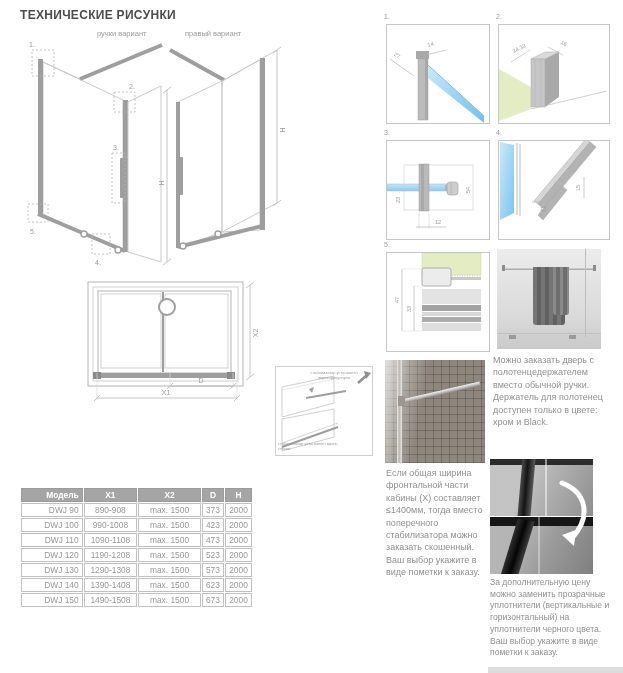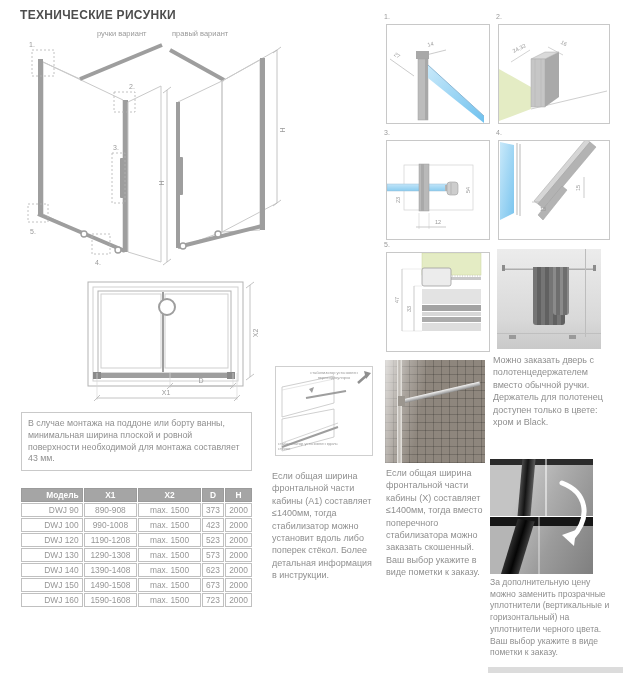--- a/index.html
+++ b/index.html
@@ -44,21 +44,21 @@
   #seal-bot{top:517px;background:linear-gradient(115deg,#b5b5b5 0 30%,#9c9c9c 55%,#7f7f7f)}
 </style>
 </head>
 <body>
 
 <div id="page">
 
   <h1 id="title" class="abs">ТЕХНИЧЕСКИЕ РИСУНКИ</h1>
 
   <span class="abs variant" style="left:97px;top:29px">ручки вариант</span>
-  <span class="abs variant" style="left:172px;top:29px">правый вариант</span>
+  <span class="abs variant" style="left:185px;top:29px">правый вариант</span>
 
   <svg class="abs" style="left:24px;top:38px" width="172" height="232" viewBox="0 0 172 232">
     <polygon points="19,24 99,62 99,214 19,176" fill="none" stroke="#c9c9c9" stroke-width="1"></polygon>
     <line x1="19" y1="24" x2="56" y2="41" stroke="#c9c9c9" stroke-width="1"></line>
     <line x1="56" y1="41" x2="138" y2="7" stroke="#9e9e9e" stroke-width="4"></line>
     <rect x="14" y="21" width="5" height="156" fill="#9e9e9e"></rect>
     <rect x="99" y="62" width="5" height="152" fill="#9e9e9e"></rect>
     <polygon points="104,64 137,48 137,224 104,214" fill="none" stroke="#c9c9c9" stroke-width="1"></polygon>
     <rect x="96" y="120" width="4" height="40" rx="1" fill="#9e9e9e"></rect>
     <line x1="14" y1="176" x2="101" y2="213" stroke="#9e9e9e" stroke-width="4"></line>
@@ -120,21 +120,20 @@
     <line x1="145" y1="111" x2="151" y2="105" stroke="#b5b5b5" stroke-width=".8"></line>
     <text x="116" y="105" class="dimL" text-anchor="middle">D</text>
     <line x1="12" y1="95" x2="12" y2="122" stroke="#d9d9d9" stroke-width=".7"></line>
     <line x1="152" y1="95" x2="152" y2="122" stroke="#d9d9d9" stroke-width=".7"></line>
     <line x1="12" y1="120" x2="152" y2="120" stroke="#b5b5b5" stroke-width=".8"></line>
     <line x1="9" y1="123" x2="15" y2="117" stroke="#b5b5b5" stroke-width=".8"></line>
     <line x1="149" y1="123" x2="155" y2="117" stroke="#b5b5b5" stroke-width=".8"></line>
     <text x="81" y="117" class="dimL" text-anchor="middle">X1</text>
   </svg>
 
-  <div class="abs note">В случае монтажа на поддоне или борту ванны, минимальная ширина плоской и ровной поверхности необходимой для монтажа составляет 43 мм.</div>
 
   <table id="spec" class="abs">
     <thead>
         <tr>
           <th class="c0">Модель</th>
           <th class="c1">X1</th>
           <th class="c2">X2</th>
           <th class="c3">D</th>
           <th class="c4">H</th>
         </tr>
@@ -148,20 +147,27 @@
           <td class="c4">2000</td>
         </tr>
         <tr>
           <td class="c0">DWJ 100</td>
           <td class="c1">990-1008</td>
           <td class="c2">max. 1500</td>
           <td class="c3">423</td>
           <td class="c4">2000</td>
         </tr>
         <tr>
+          <td class="c0">DWJ 110</td>
+          <td class="c1">1090-1108</td>
+          <td class="c2">max. 1500</td>
+          <td class="c3">473</td>
+          <td class="c4">2000</td>
+        </tr>
+        <tr>
           <td class="c0">DWJ 120</td>
           <td class="c1">1190-1208</td>
           <td class="c2">max. 1500</td>
           <td class="c3">523</td>
           <td class="c4">2000</td>
         </tr>
         <tr>
           <td class="c0">DWJ 130</td>
           <td class="c1">1290-1308</td>
           <td class="c2">max. 1500</td>
@@ -173,27 +179,20 @@
           <td class="c1">1390-1408</td>
           <td class="c2">max. 1500</td>
           <td class="c3">623</td>
           <td class="c4">2000</td>
         </tr>
         <tr>
           <td class="c0">DWJ 150</td>
           <td class="c1">1490-1508</td>
           <td class="c2">max. 1500</td>
           <td class="c3">673</td>
-          <td class="c4">2000</td>
-        </tr>
-        <tr>
-          <td class="c0">DWJ 160</td>
-          <td class="c1">1590-1608</td>
-          <td class="c2">max. 1500</td>
-          <td class="c3">723</td>
           <td class="c4">2000</td>
         </tr>
       </tbody>
   </table>
 
   <span class="abs dnum" style="left:384px;top:13px">1.</span>
   <span class="abs dnum" style="left:496px;top:13px">2.</span>
   <span class="abs dnum" style="left:384px;top:129px">3.</span>
   <span class="abs dnum" style="left:496px;top:129px">4.</span>
   <span class="abs dnum" style="left:384px;top:241px">5.</span>
@@ -343,18 +342,17 @@
     <div class="abs" style="left:0;top:0;width:103px;height:9px;background:#161616"></div>
     <div class="abs" style="left:18px;top:2px;width:17px;height:66px;background:linear-gradient(90deg,#2e2e2e,#050505 50%,#3c3c3c);transform:rotate(9deg) skewX(-8deg)"></div>
     <div class="abs" style="left:48px;top:0;width:2px;height:57px;background:rgba(255,255,255,.35)"></div>
   </div>
   <svg class="abs" style="left:540px;top:478px" width="66" height="74" viewBox="0 0 66 74">
     <path d="M 22 5 C 46 14, 52 38, 32 60" fill="none" stroke="#fff" stroke-width="5" stroke-linecap="round"></path>
     <polygon points="36,52 34,68 22,57" fill="#fff"></polygon>
   </svg>
   <div class="abs" style="left:488px;top:667px;width:135px;height:6px;background:#dcdcdc"></div>
 
-  <p class="abs para" style="left:272px;top:470px;width:107px">Если общая ширина фронтальной части кабины (A1) составляет ≤1400мм, тогда стабилизатор можно установит вдоль либо поперек стёкол. Более детальная информация в инструкции.</p>
   <p class="abs para" style="left:386px;top:467px;width:101px">Если общая ширина фронтальной части кабины (X) составляет ≤1400мм, тогда вместо поперечного стабилизатора можно заказать скошенный. Ваш выбор укажите в виде пометки к заказу.</p>
   <p class="abs para" style="left:490px;top:577px;width:124px;font-size:8.6px;line-height:11.7px">За дополнительную цену можно заменить прозрачные уплотнители (вертикальные и горизонтальный)  на уплотнители черного цвета. Ваш выбор укажите в виде пометки к заказу.</p>
   <p class="abs para" style="left:493px;top:354px;width:118px">Можно заказать дверь с полотенцедержателем вместо обычной ручки. Держатель для полотенец доступен только в цвете: хром и Black.</p>
 
 </div>
 
 </body></html>

